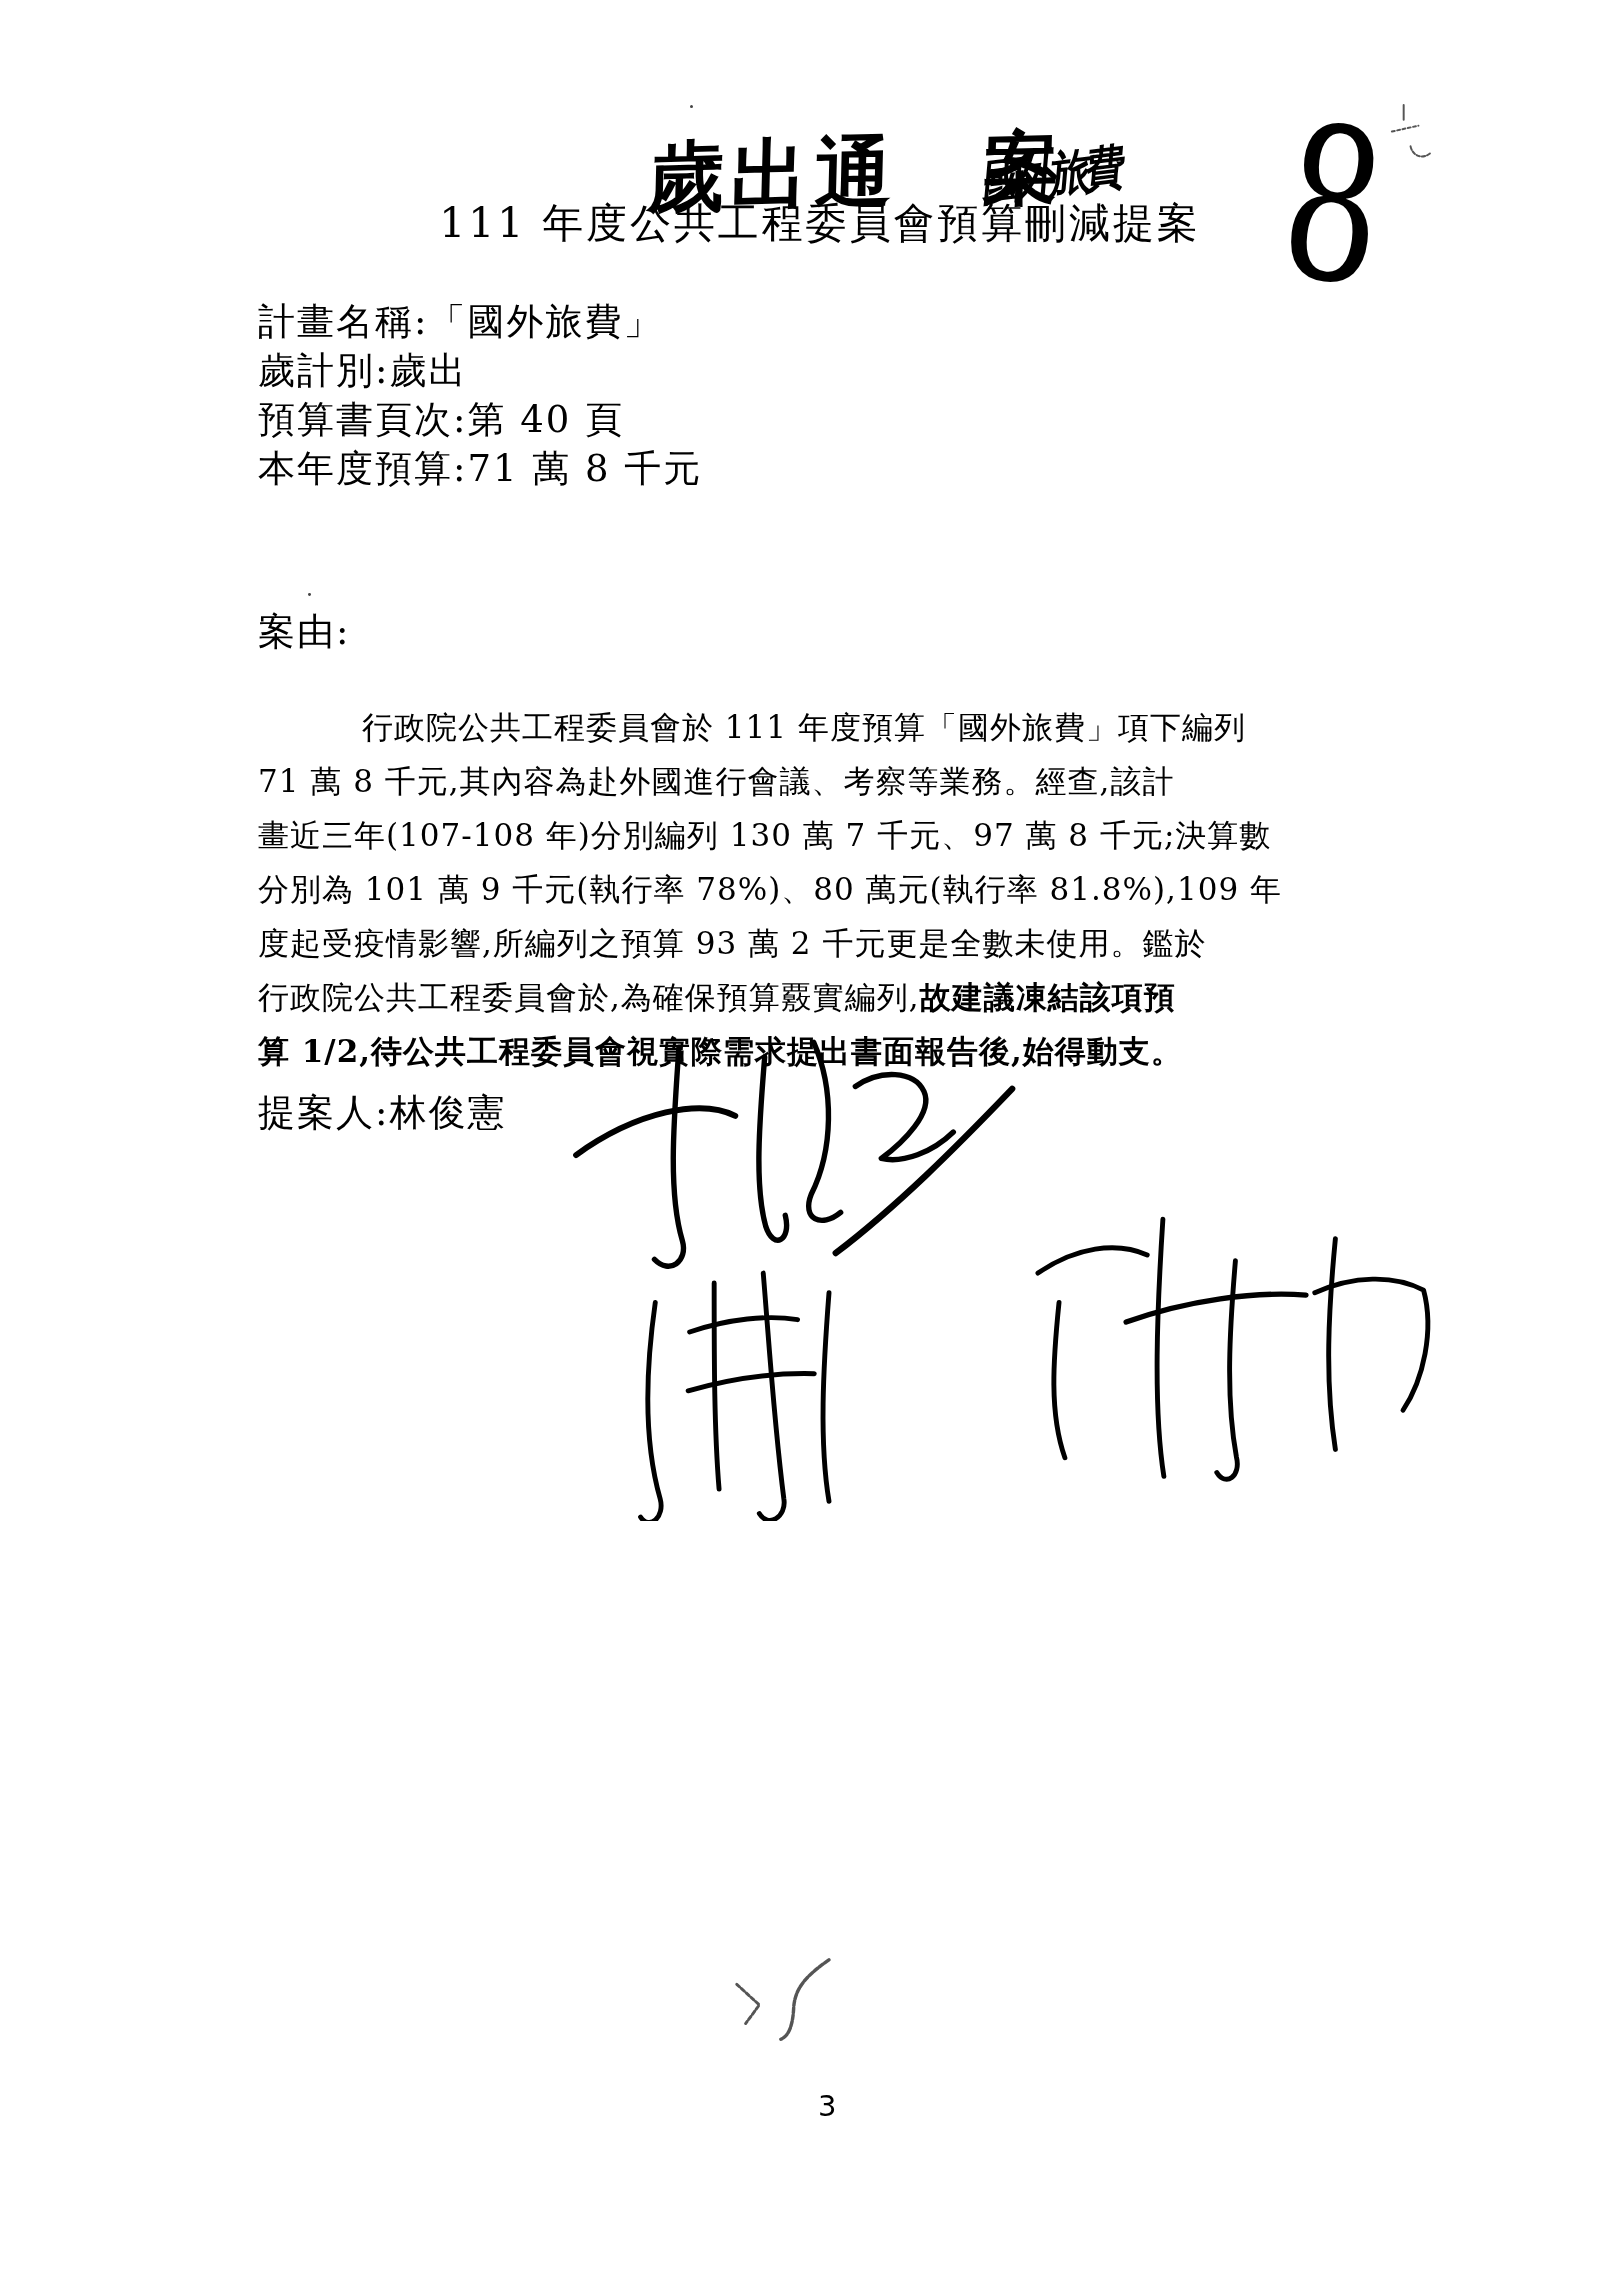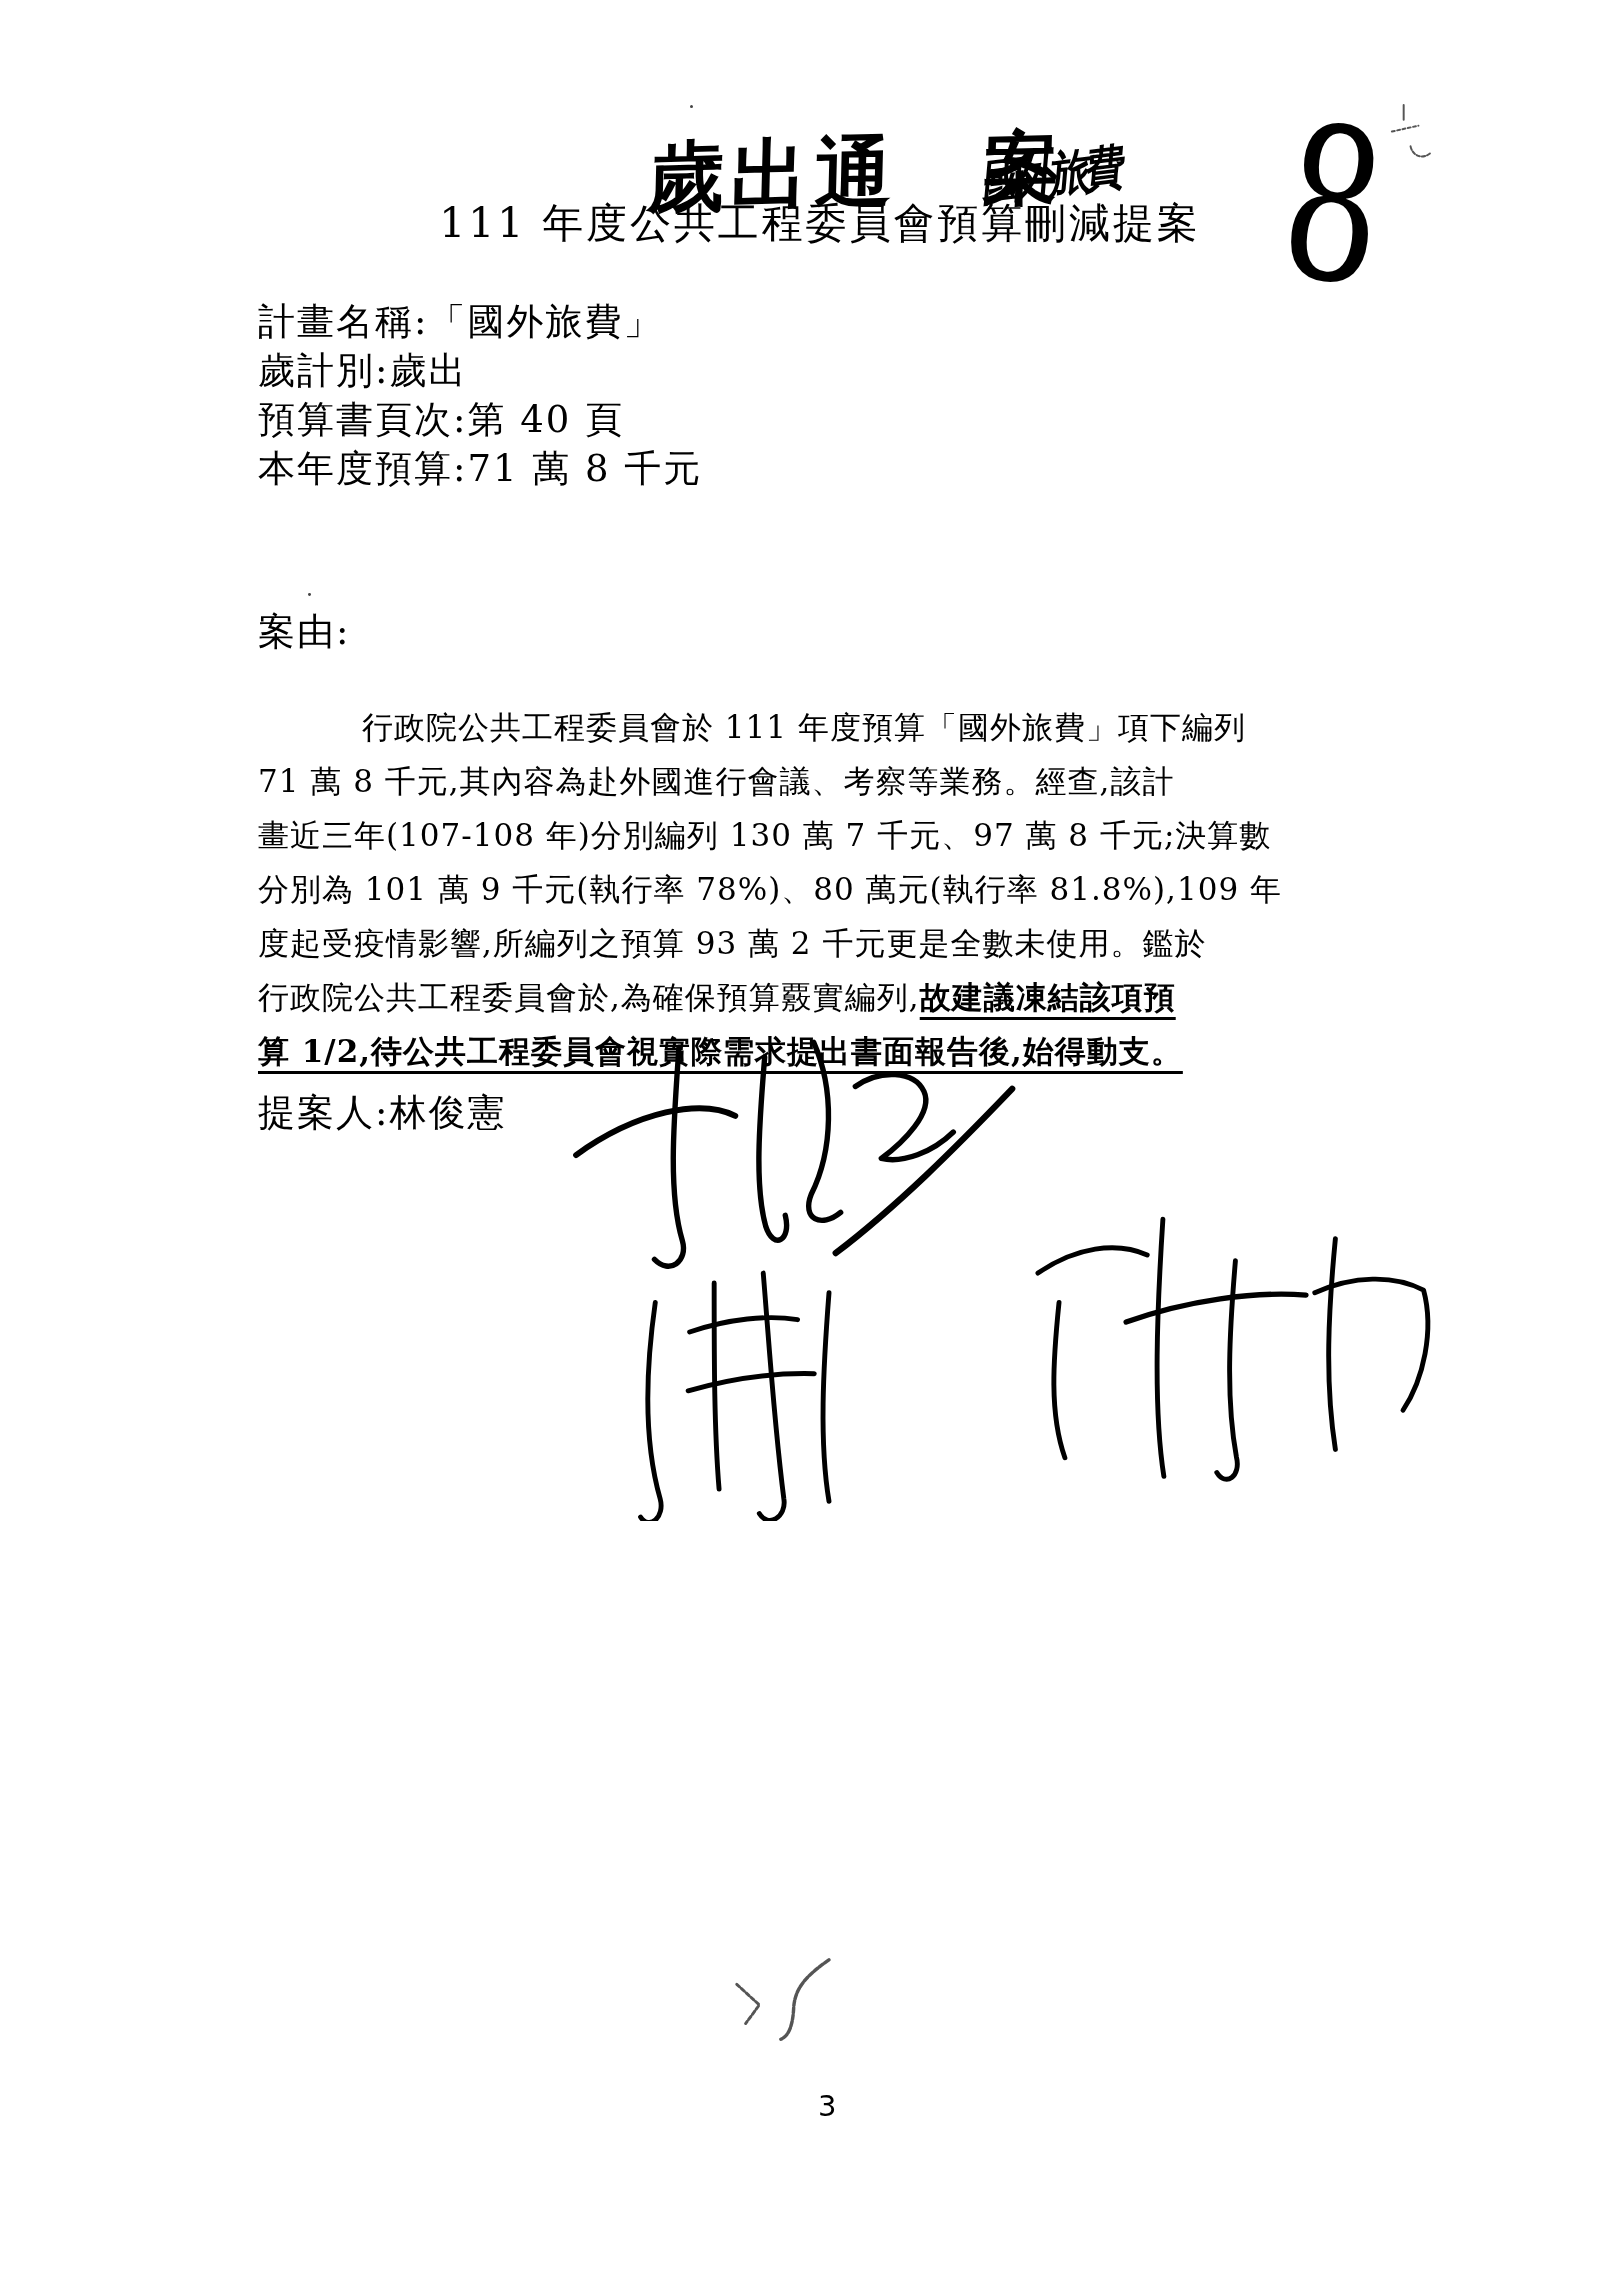--- a/index.html
+++ b/index.html
@@ -58,21 +58,20 @@
 
   .para {
     left: 258px; top: 700px; width: 1177px;
     font-size: 31px; line-height: 54px;
     letter-spacing: 1px;
   }
   .para .line { white-space: nowrap; }
   .para .line.indent { padding-left: 104px; }
   .em {
     font-weight: bold;
-    text-decoration: underline;
     text-decoration-thickness: 3.4px;
     text-underline-offset: 8.8px;
     text-align: right;
   }
 
   .proposer {
     left: 258px; top: 1088px;
     font-size: 37px; letter-spacing: 2px;
     white-space: nowrap;
   }

